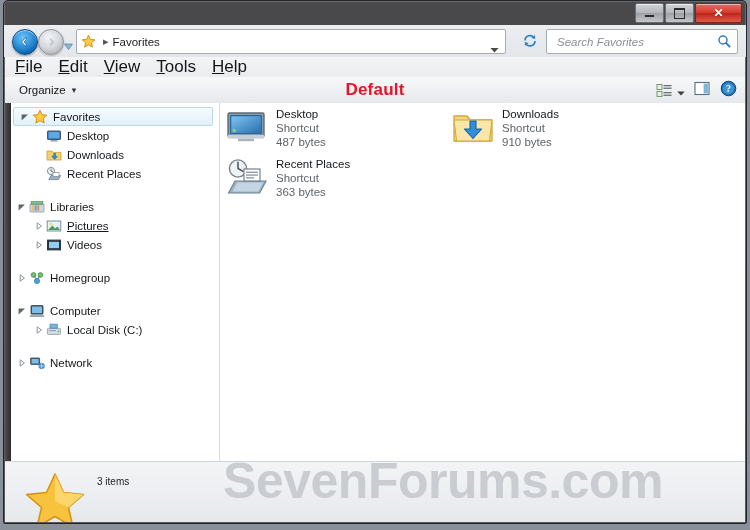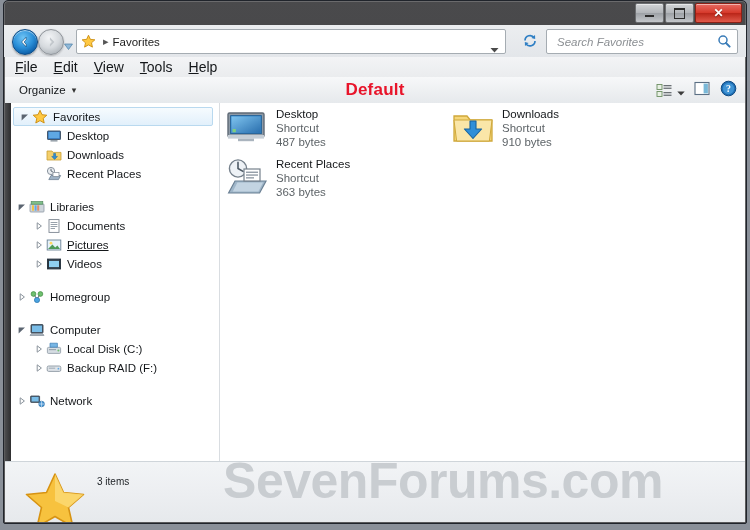--- a/index.html
+++ b/index.html
@@ -62,21 +62,21 @@
   .searchbox input{
     border:0;outline:0;background:transparent;width:152px;margin-left:8px;
     font-family:"Liberation Sans",sans-serif;font-size:11.5px;color:#333;font-style:italic;
   }
   .searchbox input::placeholder{color:#8b8f93;font-style:italic;opacity:1;}
   .srchico{position:absolute;right:6px;top:4px;}
   
   .menubar{position:absolute;left:1px;top:56px;right:1px;height:20px;
     background:linear-gradient(180deg,#f3f4f6 0%,#eaecee 100%);
     border-bottom:1px solid #dfe2e5;display:flex;align-items:center;padding-left:10px;}
-  .menuitem{font-size:14px;color:#14171a;margin-right:16px;cursor:default;}
+  .menuitem{font-size:17px;color:#14171a;margin-right:16px;cursor:default;}
   .menuitem u{text-decoration:underline;}
   
   .toolbar{position:absolute;left:1px;top:76px;right:1px;height:26px;
     background:linear-gradient(180deg,#f7f8f9 0%,#eef0f2 52%,#e6e9ec 100%);
     border-bottom:1px solid #c8ced4;display:flex;align-items:center;}
   .organize{font-size:11.5px;color:#14171a;margin-left:14px;display:flex;align-items:center;gap:6px;}
   .defaultlbl{position:absolute;left:0;right:0;top:3px;text-align:center;
     font-size:17px;font-weight:bold;color:#e8142a;letter-spacing:.2px;}
   .tbright{position:absolute;right:8px;top:3px;display:flex;align-items:center;gap:9px;}
   .viewsbtn{display:flex;align-items:center;gap:5px;}
@@ -304,37 +304,20 @@
               <svg width="16" height="16" viewBox="0 0 16 16">
                 <rect x="1" y="5" width="14" height="8" rx=".8" fill="#cfd6dc" stroke="#8d98a3" stroke-width=".8"></rect>
                 <rect x="2.2" y="2.6" width="11.6" height="2.6" fill="#7fc08a" stroke="#53895e" stroke-width=".7"></rect>
                 <rect x="3" y="6.3" width="2" height="5.4" fill="#f0c24a"></rect>
                 <rect x="5.6" y="6.3" width="2" height="5.4" fill="#5fa8e4"></rect>
                 <rect x="8.2" y="6.3" width="2" height="5.4" fill="#e08c6a"></rect>
               </svg>
             </span>
             <span>Libraries</span>
           </div>
-          <div class="trow" style="padding-left: 21px;">
-            <span class="exp">
-              <svg width="8" height="8" viewBox="0 0 8 8">
-                <path d="M2.2 0.8 L6.4 4 L2.2 7.2 Z" fill="none" stroke="#8a939c" stroke-width="1"></path>
-              </svg>
-            </span>
-            <span class="ticon">
-              <svg width="16" height="16" viewBox="0 0 16 16">
-                <rect x="3" y="1.6" width="10" height="12.8" fill="#ffffff" stroke="#7d8792" stroke-width=".9"></rect>
-                <rect x="4.6" y="4" width="6.8" height=".9" fill="#8d98a3"></rect>
-                <rect x="4.6" y="6" width="6.8" height=".9" fill="#8d98a3"></rect>
-                <rect x="4.6" y="8" width="6.8" height=".9" fill="#8d98a3"></rect>
-                <rect x="4.6" y="10" width="4.4" height=".9" fill="#8d98a3"></rect>
-              </svg>
-            </span>
-            <span>Documents</span>
-          </div>
           <div class="trow" style="padding-left: 21px; text-decoration: underline;">
             <span class="exp">
               <svg width="8" height="8" viewBox="0 0 8 8">
                 <path d="M2.2 0.8 L6.4 4 L2.2 7.2 Z" fill="none" stroke="#8a939c" stroke-width="1"></path>
               </svg>
             </span>
             <span class="ticon">
               <svg width="16" height="16" viewBox="0 0 16 16">
                 <rect x="1.2" y="3" width="13.6" height="10" fill="#e6f2fb" stroke="#6b8396" stroke-width=".9"></rect>
                 <circle cx="5" cy="6.2" r="1.4" fill="#ffd964"></circle>
@@ -401,35 +384,20 @@
             </span>
             <span class="ticon">
               <svg width="16" height="16" viewBox="0 0 16 16">
                 <rect x="1.4" y="6.4" width="13.2" height="6" rx="1" fill="#d6dde3" stroke="#8d98a3" stroke-width=".8"></rect>
                 <rect x="3" y="8" width="7" height="1.2" fill="#9aa4ad"></rect>
                 <circle cx="12.4" cy="9.4" r="1" fill="#6fc06f"></circle>
                 <path d="M4 2.2 L11.4 2.2 L11.4 6.2 L4 6.2 Z" fill="#77b6e4" stroke="#3f7fb5" stroke-width=".7"></path>
               </svg>
             </span>
             <span>Local Disk (C:)</span>
-          </div>
-          <div class="trow" style="padding-left: 21px;">
-            <span class="exp">
-              <svg width="8" height="8" viewBox="0 0 8 8">
-                <path d="M2.2 0.8 L6.4 4 L2.2 7.2 Z" fill="none" stroke="#8a939c" stroke-width="1"></path>
-              </svg>
-            </span>
-            <span class="ticon">
-              <svg width="16" height="16" viewBox="0 0 16 16">
-                <rect x="1.2" y="6" width="13.6" height="5.4" rx="1.4" fill="#dfe4e9" stroke="#8d98a3" stroke-width=".9"></rect>
-                <rect x="2.8" y="7.6" width="6.4" height="1.2" fill="#a7b1bb"></rect>
-                <circle cx="12.4" cy="8.7" r=".9" fill="#5fa8e4"></circle>
-              </svg>
-            </span>
-            <span>Backup RAID (F:)</span>
           </div>
           <div class="tgap"></div>
           <div class="trow" style="padding-left: 4px;">
             <span class="exp">
               <svg width="8" height="8" viewBox="0 0 8 8">
                 <path d="M2.2 0.8 L6.4 4 L2.2 7.2 Z" fill="none" stroke="#8a939c" stroke-width="1"></path>
               </svg>
             </span>
             <span class="ticon">
               <svg width="16" height="16" viewBox="0 0 16 16">

